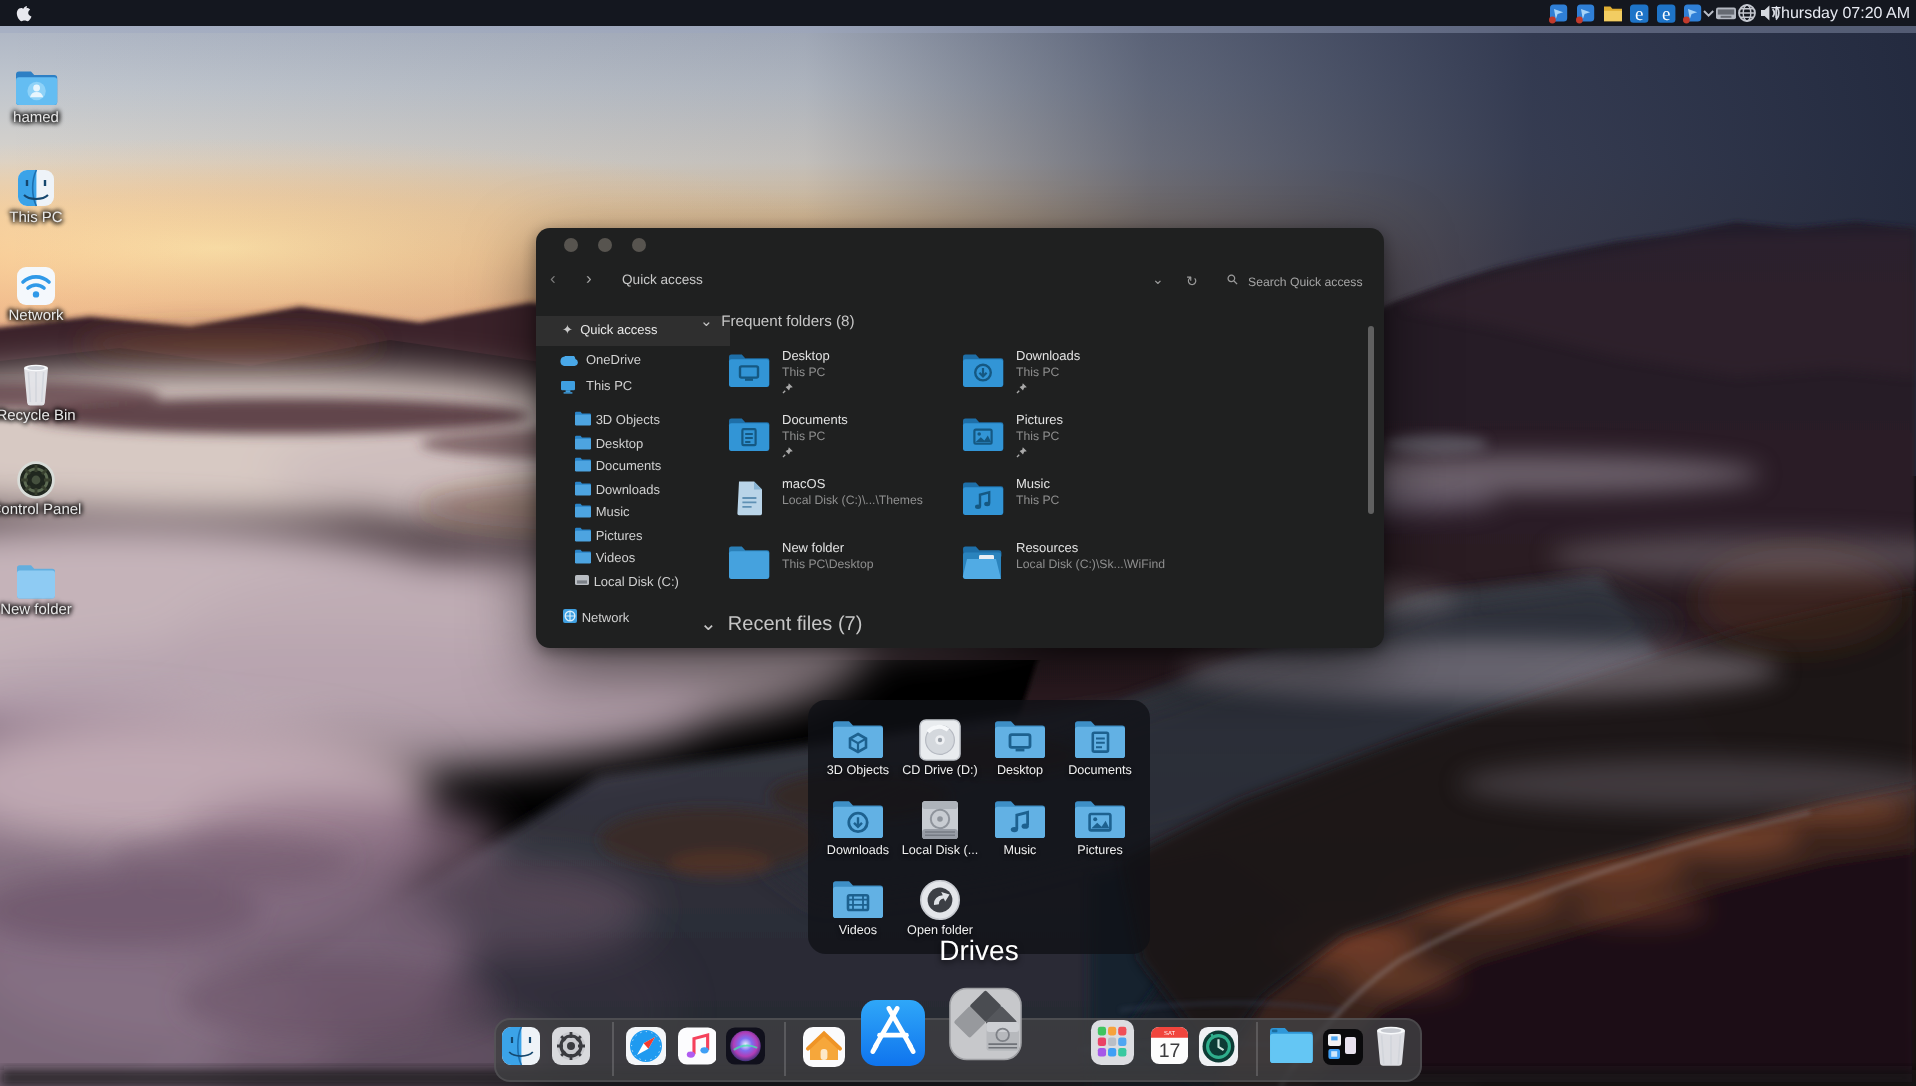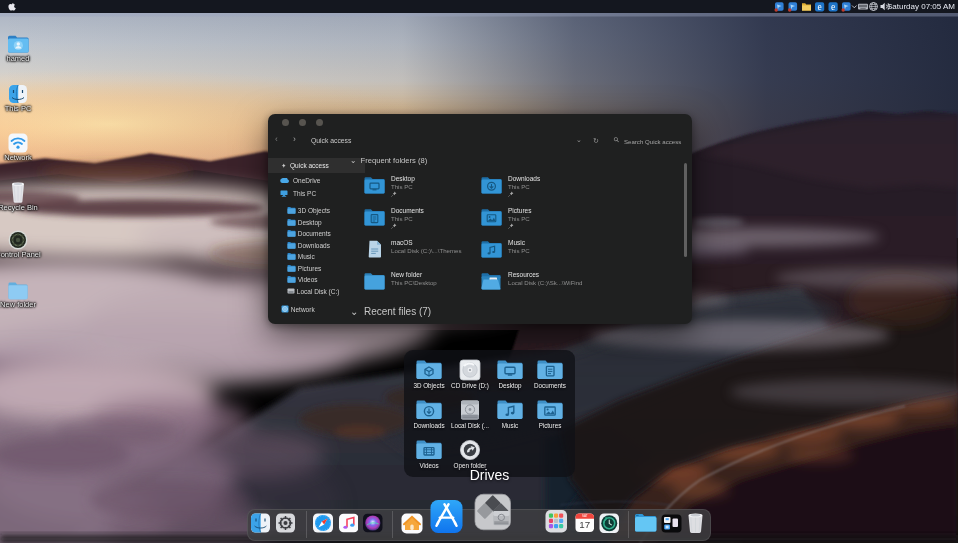--- a/index.html
+++ b/index.html
@@ -215,21 +215,21 @@
   <rect x="86" y="3.8" width="10" height="5.8" rx="1" fill="#b5b9c2"></rect>
         <rect x="86.9" y="4.7" width="8.2" height="2.6" fill="#666a72"></rect>
         <rect x="88.3" y="7.9" width="5.4" height="1" fill="#666a72"></rect>
   <circle cx="101.5" cy="6.5" r="4" fill="none" stroke="#c5c8d0" stroke-width="0.9"></circle>
         <ellipse cx="101.5" cy="6.5" rx="1.9" ry="4" fill="none" stroke="#c5c8d0" stroke-width="0.7"></ellipse>
         <path d="M97.5,6.5 h8 M98.2,4.4 h6.6 M98.2,8.6 h6.6" stroke="#c5c8d0" stroke-width="0.7"></path>
   <path d="M108.5,5 h1.8 l2.4,-2.2 v7.4 l-2.4,-2.2 h-1.8 Z" fill="#d6d9e0"></path>
   <path d="M114.3,4.6 a2.6,2.6 0 0 1 0,3.8 M116,3.2 a4.6,4.6 0 0 1 0,6.6" stroke="#d6d9e0" stroke-width="0.9" fill="none"></path>
  </g>
 </svg>
-<div id="clock">Saturday 07:05 AM</div>
+<div id="clock">Thursday 07:20 AM</div>
 
 <div class="dicon" style="left:-12px;top:34px">
  <svg width="23" height="20" viewBox="0 0 23 20" style="display:block;margin:0 auto">
   <path d="M1,3.2 a1.5,1.5 0 0 1 1.5,-1.5 h6 l1.6,1.8 h10 a1.5,1.5 0 0 1 1.5,1.5 V17 a1.5,1.5 0 0 1 -1.5,1.5 h-18 A1.5,1.5 0 0 1 1,17 Z" fill="#2d7fc4"></path>
   <rect x="1" y="4.6" width="20.6" height="13.9" rx="1.5" fill="#64bdf2"></rect>
   <circle cx="11.3" cy="11.5" r="4.6" fill="#8ed2f8"></circle>
   <circle cx="11.3" cy="10" r="1.7" fill="#e7f5fd"></circle>
   <path d="M8,14.6 a3.4,3.4 0 0 1 6.6,0 Z" fill="#e7f5fd"></path>
  </svg>
  <div class="lbl">hamed</div>

